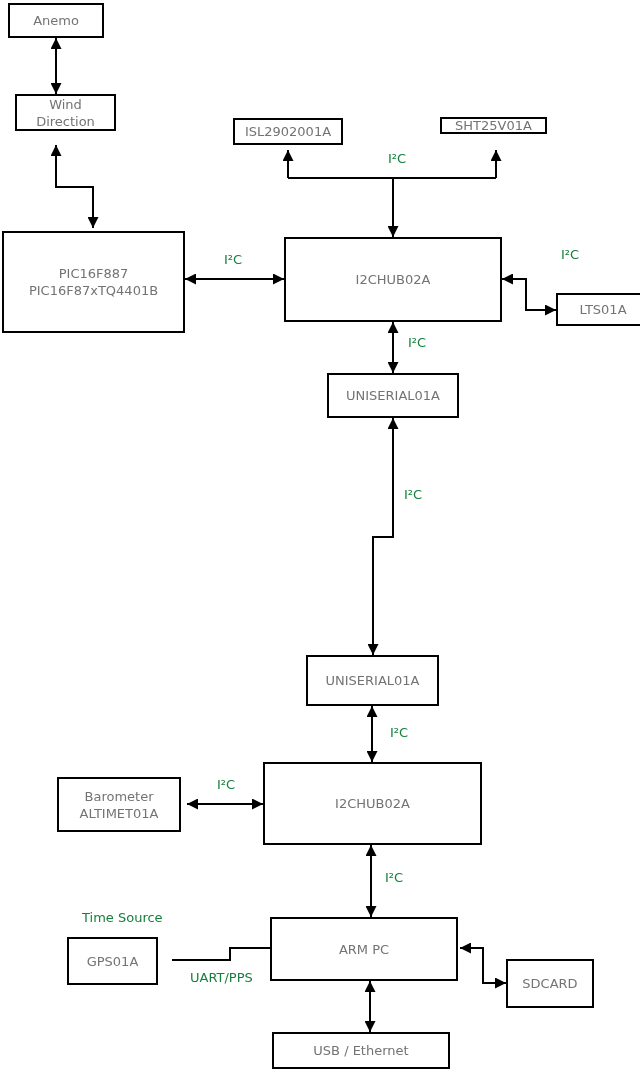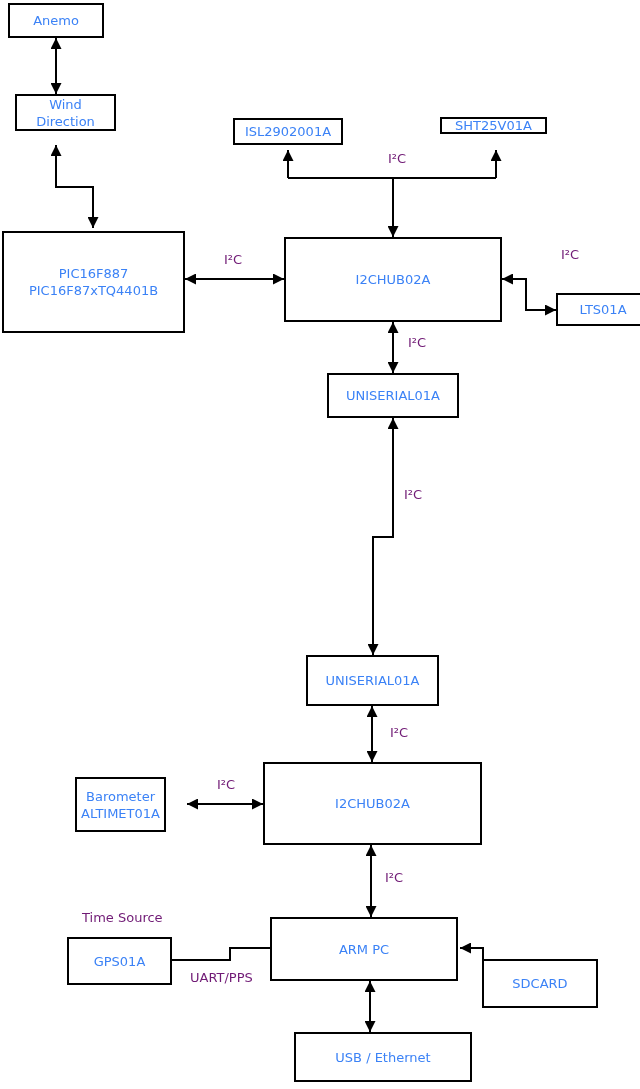--- a/index.html
+++ b/index.html
@@ -30,28 +30,28 @@
     box-sizing: border-box;
     background: #ffffff;
     border: 2px solid #000000;
     display: flex;
     flex-direction: column;
     align-items: center;
     justify-content: center;
     text-align: center;
     font-size: 13px;
     line-height: 17px;
-    color: #3b82f6;
+    color: #737373;
     white-space: nowrap;
   }
   .flabel {
     position: absolute;
     font-size: 13px;
     line-height: 15px;
-    color: #701a75;
+    color: #15803d;
     white-space: nowrap;
   }
 </style>
 </head>
 <body>
 
 <div class="canvas">
 
   <svg class="wires" width="640" height="1089" viewBox="0 0 640 1089">
     <defs>
@@ -112,38 +112,38 @@
   </div>
 
   <div class="node" style="left:306px;top:655px;width:133px;height:51px">
     <span>UNISERIAL01A</span>
   </div>
 
   <div class="node" style="left:263px;top:762px;width:219px;height:83px">
     <span>I2CHUB02A</span>
   </div>
 
-  <div class="node" style="left:75px;top:777px;width:91px;height:55px">
+  <div class="node" style="left:57px;top:777px;width:124px;height:55px">
     <span>Barometer</span>
     <span>ALTIMET01A</span>
   </div>
 
-  <div class="node" style="left:67px;top:937px;width:105px;height:48px">
+  <div class="node" style="left:67px;top:937px;width:91px;height:48px">
     <span>GPS01A</span>
   </div>
 
   <div class="node" style="left:270px;top:917px;width:188px;height:64px">
     <span>ARM PC</span>
   </div>
 
-  <div class="node" style="left:482px;top:959px;width:116px;height:49px">
+  <div class="node" style="left:506px;top:959px;width:88px;height:49px">
     <span>SDCARD</span>
   </div>
 
-  <div class="node" style="left:294px;top:1032px;width:178px;height:50px">
+  <div class="node" style="left:272px;top:1032px;width:178px;height:37px">
     <span>USB / Ethernet</span>
   </div>
 
   <span class="flabel" style="left:388px;top:151px">I²C</span>
   <span class="flabel" style="left:224px;top:252px">I²C</span>
   <span class="flabel" style="left:561px;top:247px">I²C</span>
   <span class="flabel" style="left:408px;top:335px">I²C</span>
   <span class="flabel" style="left:404px;top:487px">I²C</span>
   <span class="flabel" style="left:390px;top:725px">I²C</span>
   <span class="flabel" style="left:217px;top:777px">I²C</span>

